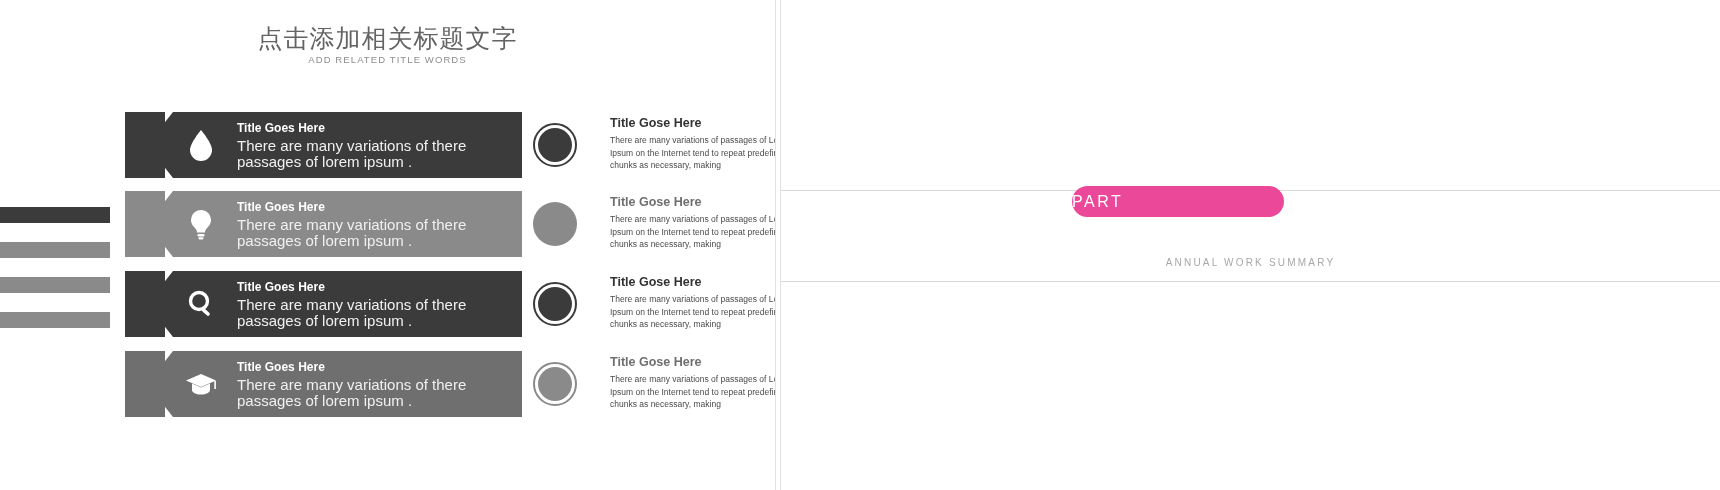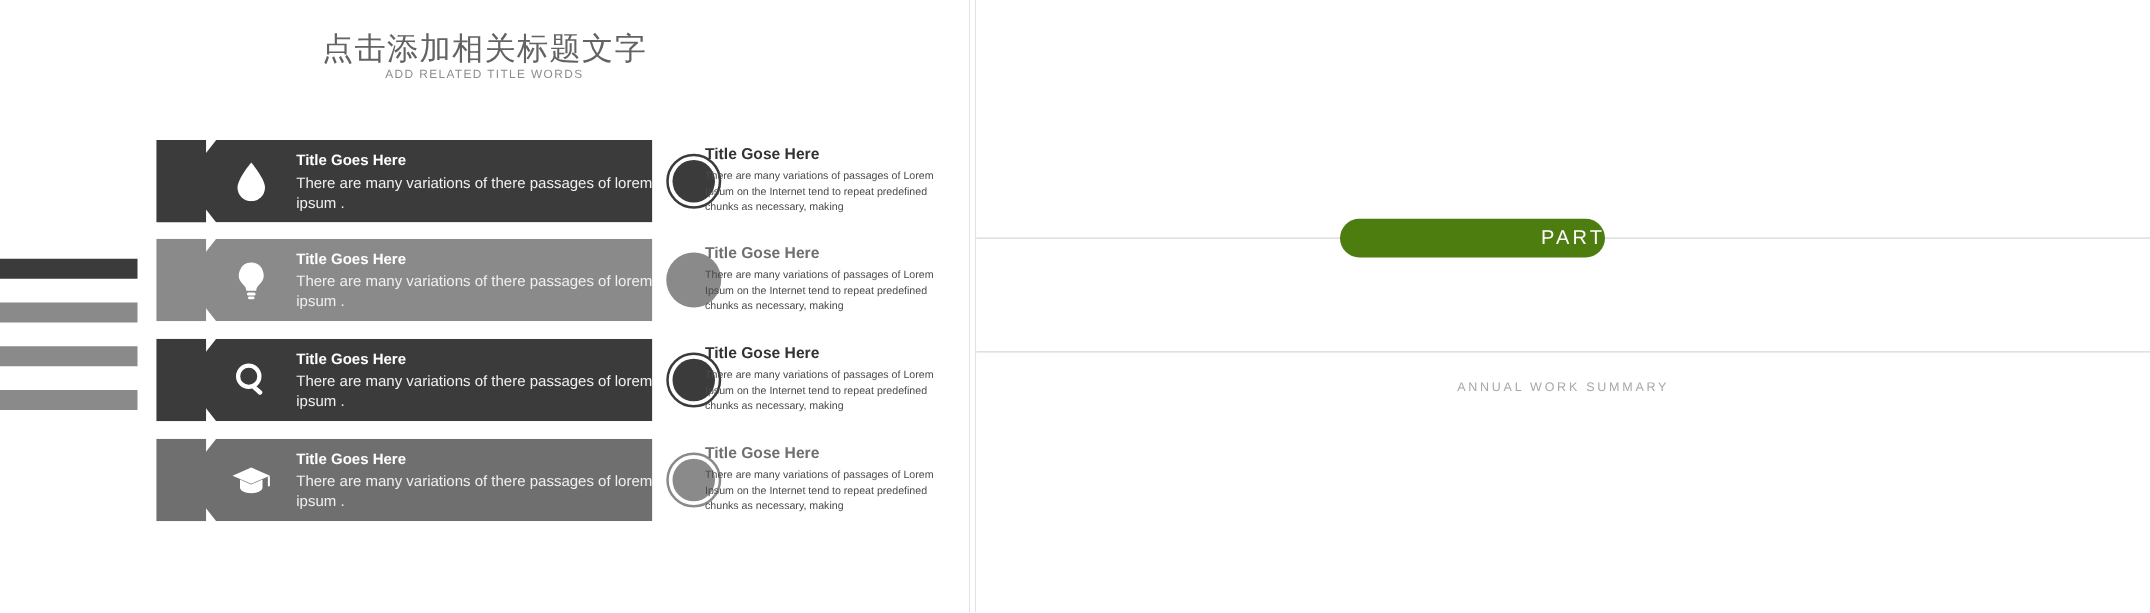--- a/index.html
+++ b/index.html
@@ -127,21 +127,21 @@
   .chev-text {
     color: #ffffff;
   }
   .chev-title {
     font-size: 12px;
     font-weight: bold;
     line-height: 15px;
     margin-bottom: 2px;
   }
   .chev-body {
-    font-size: 12px;
+    font-size: 15px;
     line-height: 16px;
     color: #f0f0f0;
   }
 
   
   .circle-wrap {
     position: absolute;
     left: 516px;
     top: 11px;
     width: 44px;
@@ -158,21 +158,21 @@
   .circle-inner {
     position: absolute;
     left: 5px; top: 5px;
     width: 34px; height: 34px;
     border-radius: 50%;
   }
 
   
   .rt {
     position: absolute;
-    left: 547px;
+    left: 593px;
     top: 3px;
     width: 200px;
   }
   .rt-title {
     font-size: 12.5px;
     font-weight: bold;
     line-height: 16px;
     margin-bottom: 3px;
   }
   .rt-body {
@@ -189,28 +189,28 @@
     width: 939px;
     height: 1px;
     background: #d8d8d8;
   }
   .rule-top { top: 190px; }
   .rule-bottom { top: 281px; }
 
   .part-pill {
     position: absolute;
     left: 291px;
-    top: 175px;
+    top: 186px;
     width: 212px;
     height: 31px;
     border-radius: 16px;
-    background: #4d7c0f;
+    background: #ec4899;
     display: flex;
     align-items: center;
-    justify-content: flex-end;
+    justify-content: flex-start;
   }
   .part-pill span {
     color: #ffffff;
     font-size: 16px;
     letter-spacing: 2.5px;
   }
   .right-title-cn {
     position: absolute;
     left: 0;
     top: 222px;
@@ -223,21 +223,20 @@
   }
   .right-title-en {
     position: absolute;
     left: 0;
     top: 257px;
     width: 939px;
     text-align: center;
     font-size: 10px;
     color: #a8a8a8;
     letter-spacing: 2.2px;
-    margin-top: 48px;
   }
 </style>
 </head>
 <body>
 
 <div class="deck">
 
   <div class="slide-left">
 
     <div class="left-title-wrap">

